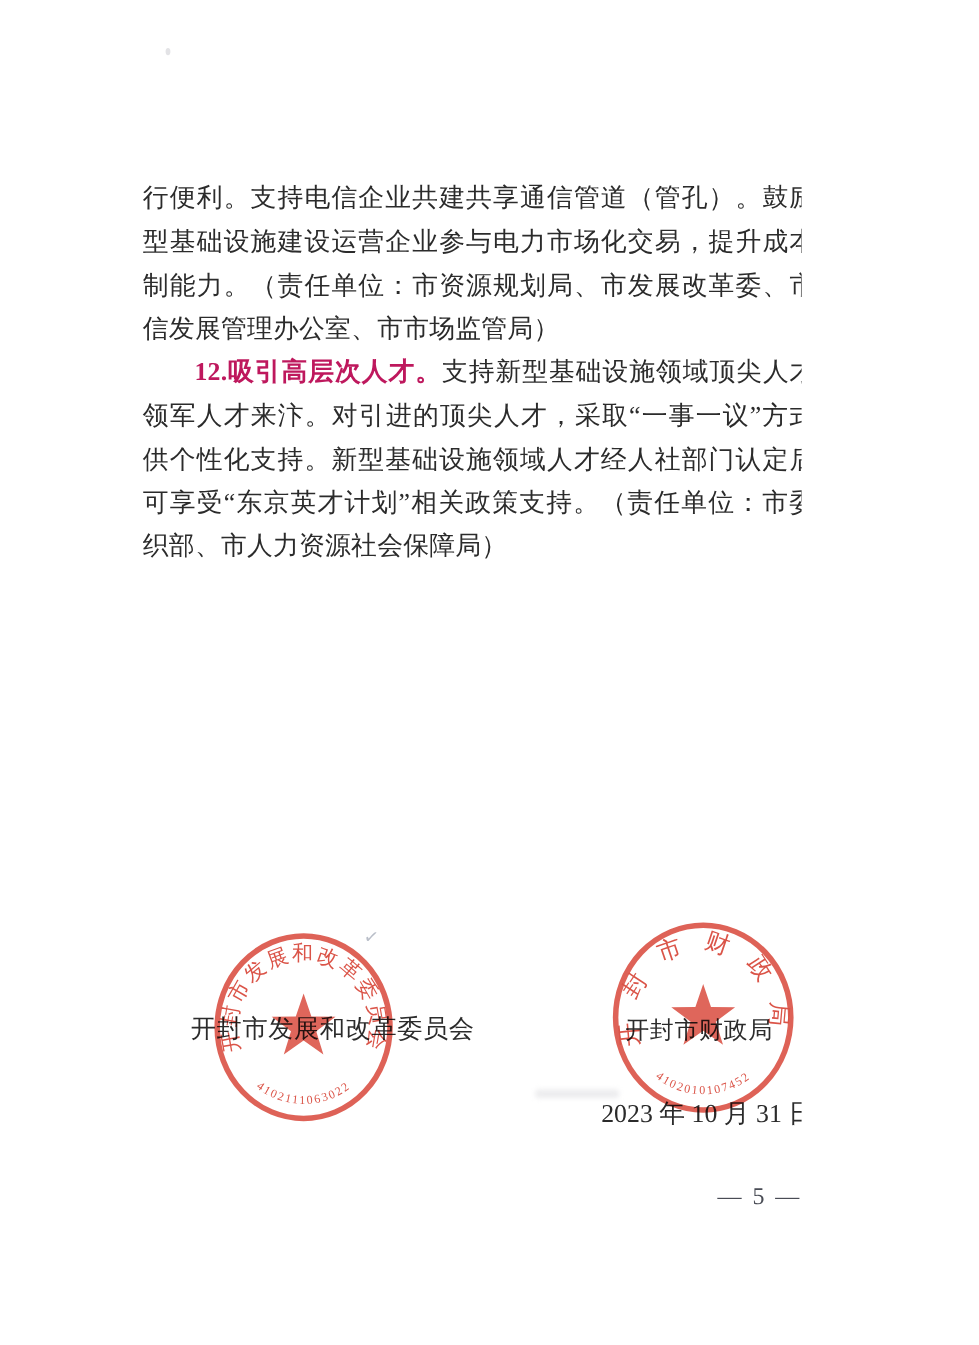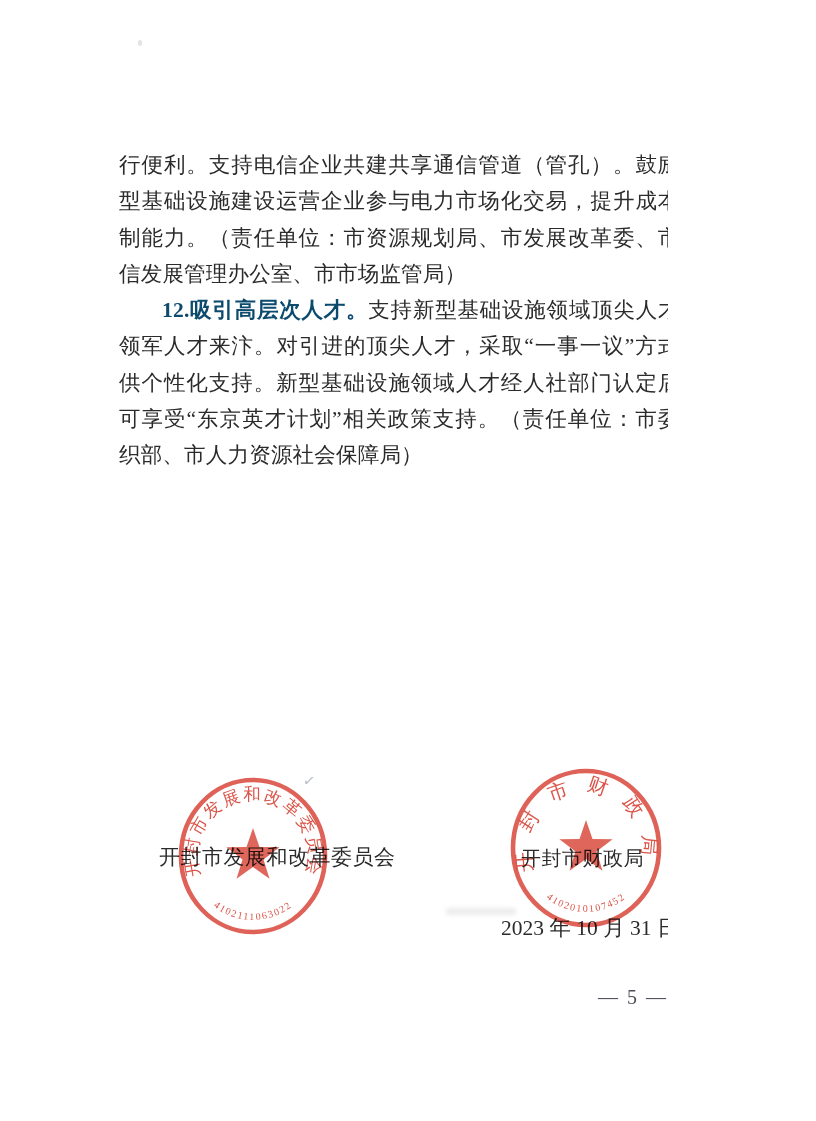--- a/index.html
+++ b/index.html
@@ -12,21 +12,21 @@
   }
   
   .doc-body{
     position:absolute;left:119px;top:147px;width:583px;
     font-size:21.5px;line-height:36.3px;
     text-align:justify;color:#2b2b2b;
     letter-spacing:0.2px;
   }
   .doc-body p{margin:0;padding:0;}
   .para.indent{text-indent:2em;}
-  .para .lead{font-weight:700;color:#0c4a6e;}
+  .para .lead{font-weight:700;color:#be185d;}
   
   .sig{position:absolute;color:#2b2b2b;white-space:nowrap;}
   .left-org {left:159px;top:843px;font-size:21px;letter-spacing:0.5px;}
   .right-org{left:521px;top:845px;font-size:20px;letter-spacing:0.5px;}
   .date     {left:501px;top:913px;font-size:21.5px;}
   .page-num{
     position:absolute;left:598px;top:986px;
     font-size:20px;color:#494c55;letter-spacing:2px;white-space:nowrap;
   }
   

